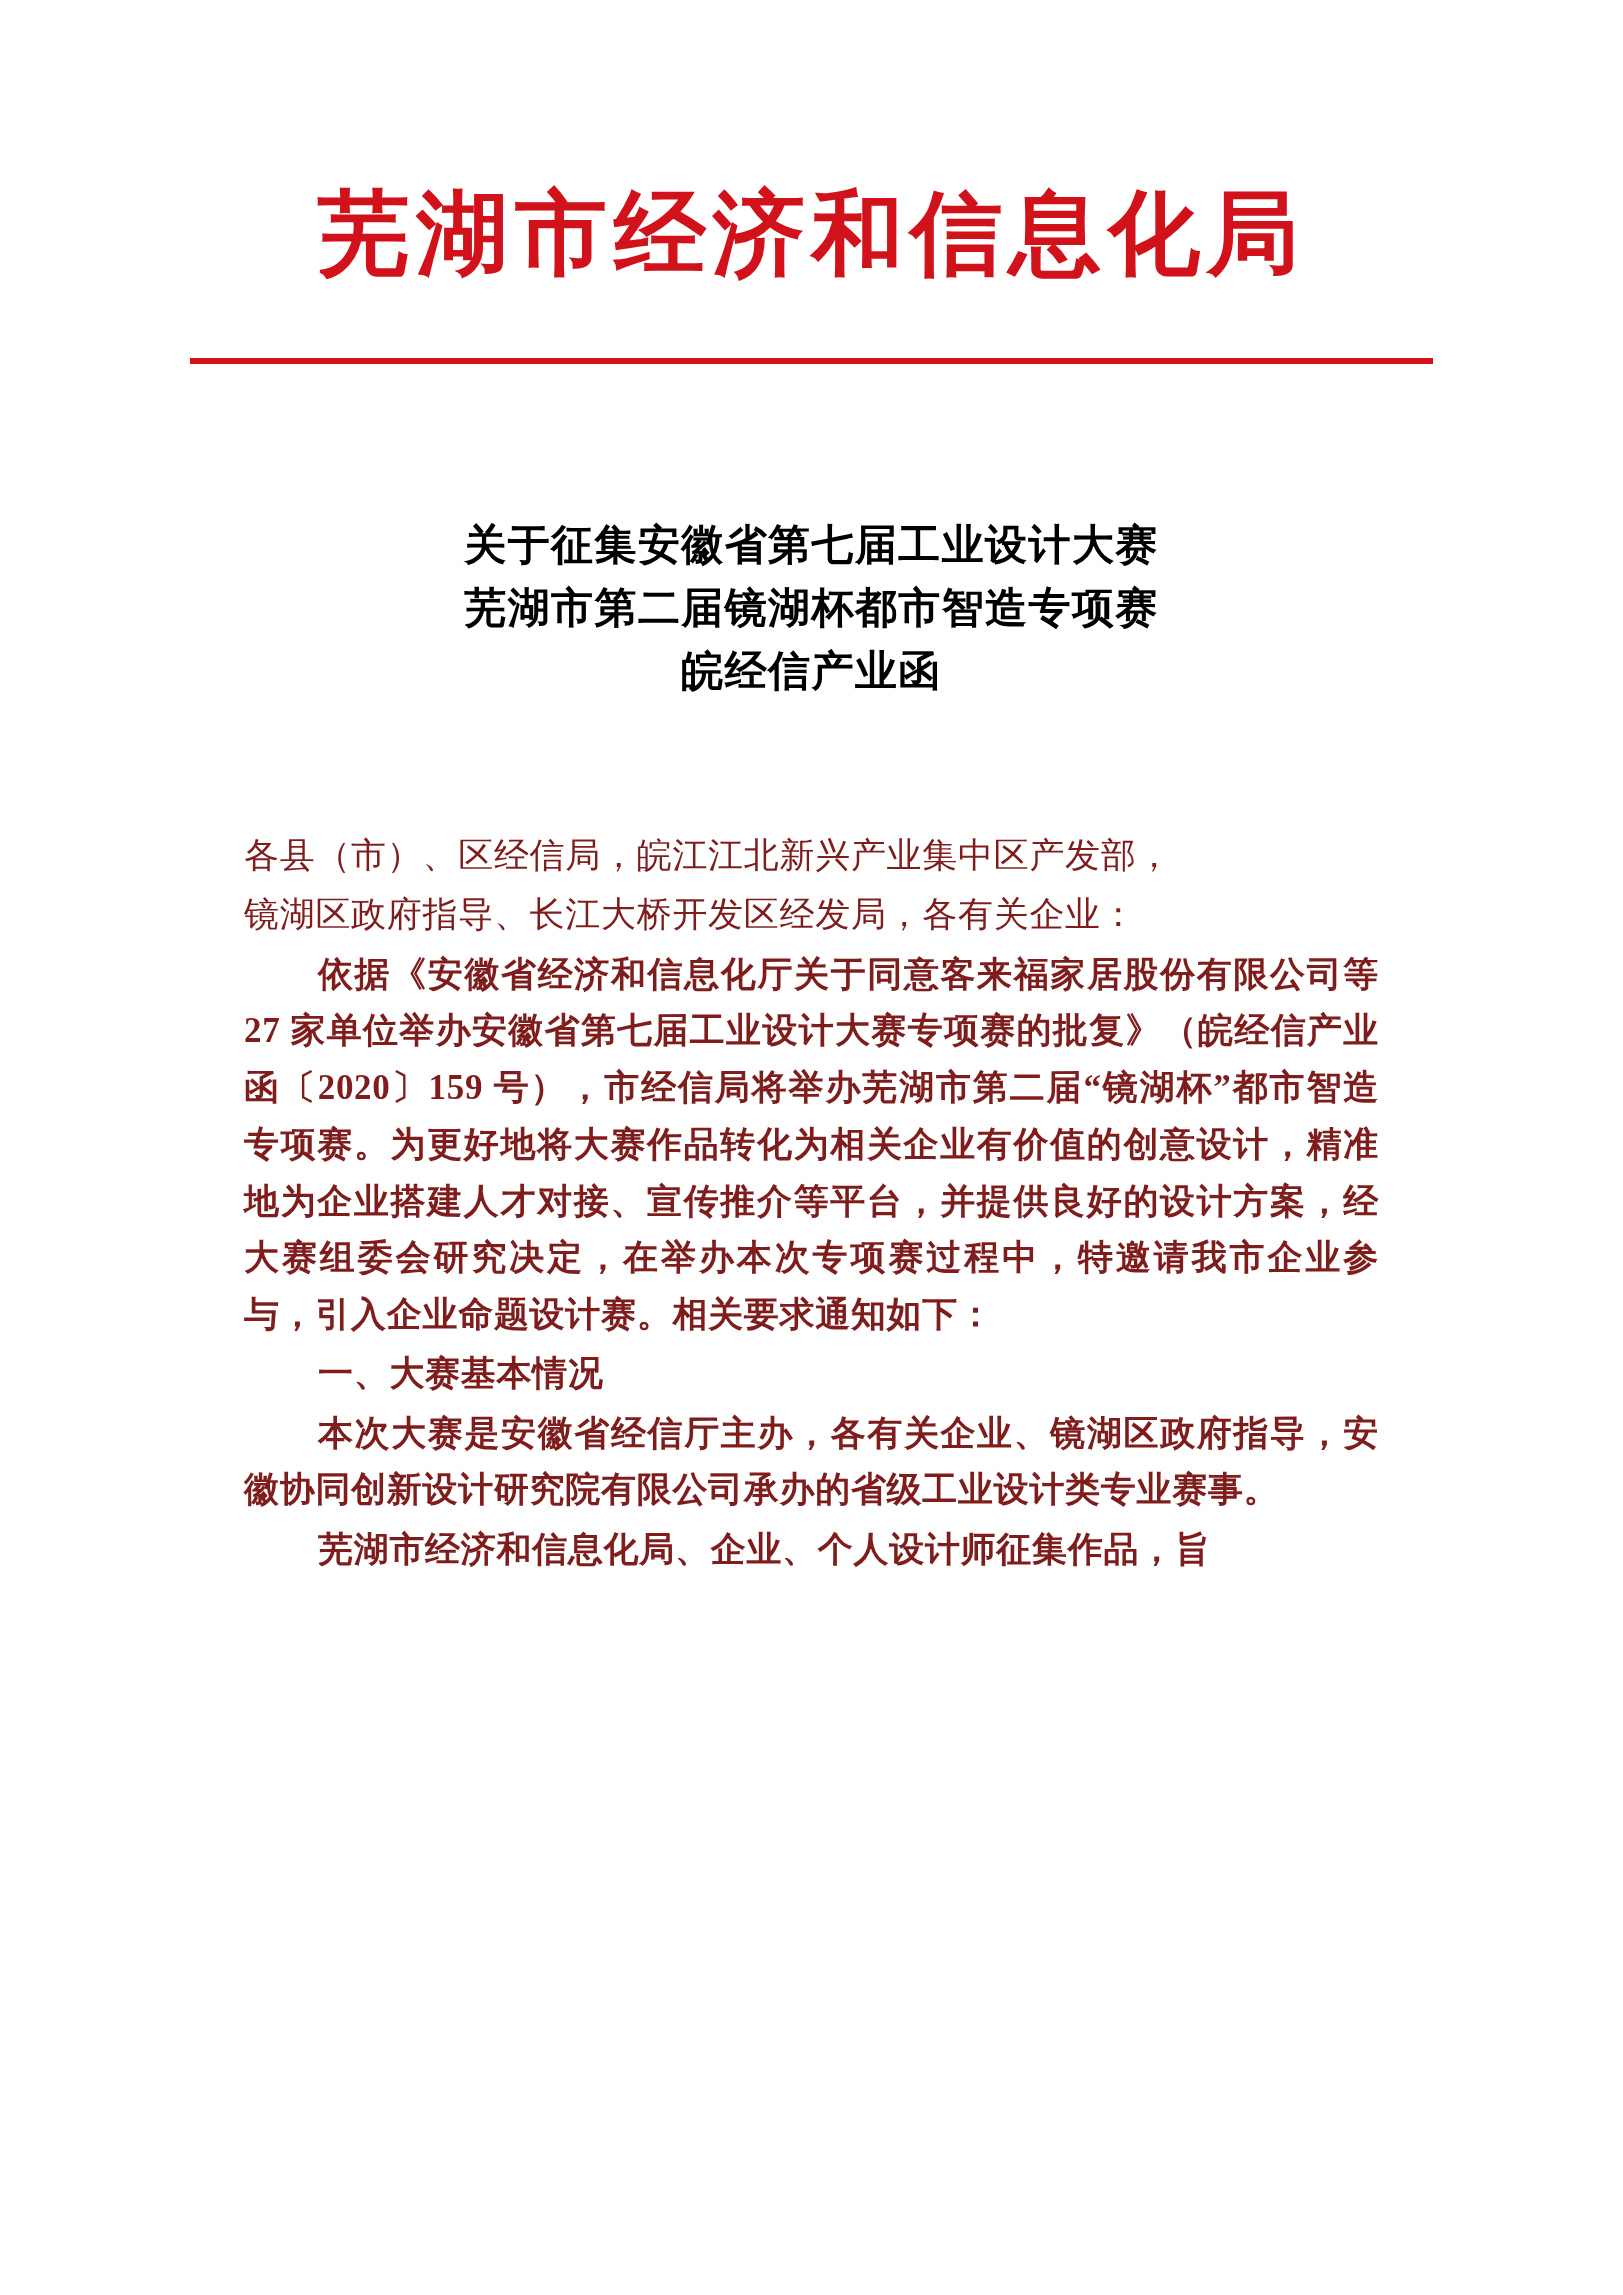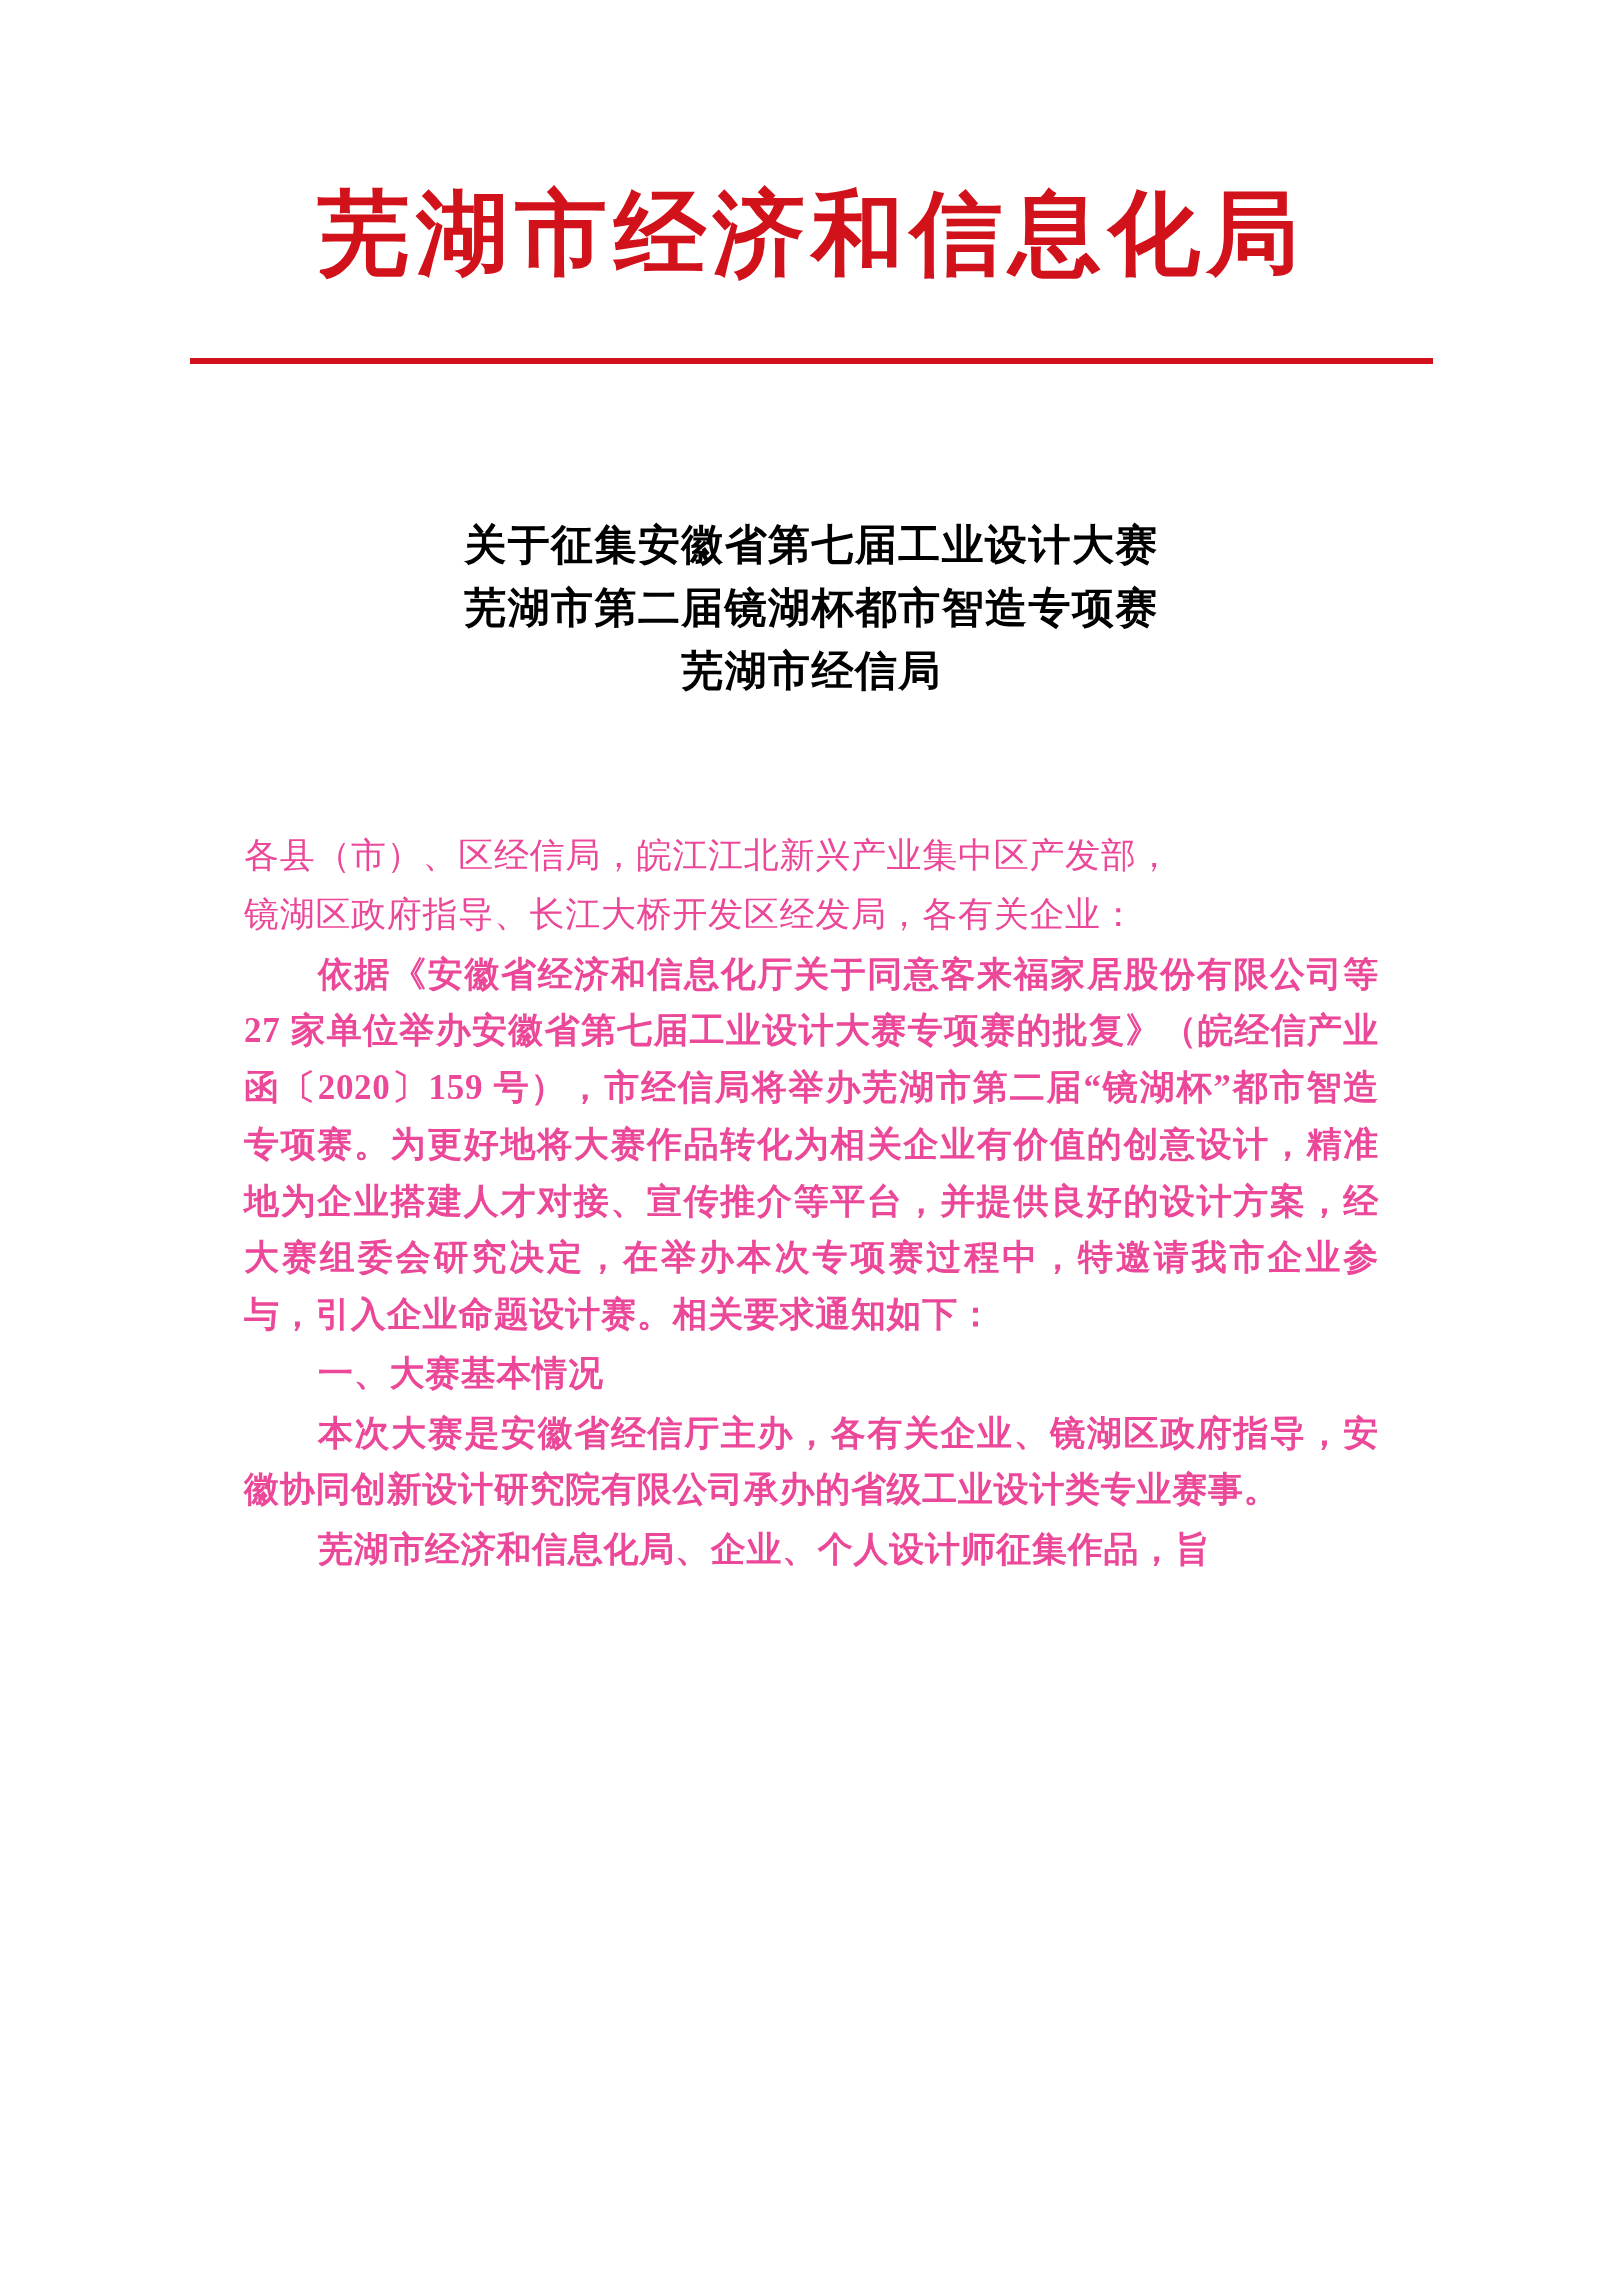--- a/index.html
+++ b/index.html
@@ -58,21 +58,21 @@
   .doc-title .line {
     display: block;
   }
   .body-text {
     position: absolute;
     left: 244px;
     right: 244px;
     top: 828px;
     font-size: 35px;
     line-height: 1.62;
-    color: #ec4899;
+    color: #7f1d1d;
     letter-spacing: 0.7px;
     text-align: justify;
   }
   .body-text p {
     margin: 0 0 2.7px 0;
   }
   .indent {
     text-indent: 74px;
     font-weight: bold;
   }
@@ -98,21 +98,21 @@
 <div class="page">
 
   <div class="letterhead">
     <div class="letterhead-title">芜湖市经济和信息化局</div>
   </div>
   <div class="letterhead-rule"></div>
 
   <div class="doc-title">
     <span class="line">关于征集安徽省第七届工业设计大赛</span>
     <span class="line">芜湖市第二届镜湖杯都市智造专项赛</span>
-    <span class="line">芜湖市经信局</span>
+    <span class="line">皖经信产业函</span>
   </div>
 
   <div class="body-text">
     <p>各县（市）、区经信局，皖江江北新兴产业集中区产发部，</p>
     <p>镜湖区政府指导、长江大桥开发区经发局，各有关企业：</p>
     <p class="indent">依据《安徽省经济和信息化厅关于同意客来福家居股份有限公司等 27 家单位举办安徽省第七届工业设计大赛专项赛的批复》（皖经信产业函〔2020〕159 号），市经信局将举办芜湖市第二届“镜湖杯”都市智造专项赛。为更好地将大赛作品转化为相关企业有价值的创意设计，精准地为企业搭建人才对接、宣传推介等平台，并提供良好的设计方案，经大赛组委会研究决定，在举办本次专项赛过程中，特邀请我市企业参与，引入企业命题设计赛。相关要求通知如下：</p>
     <p class="subhead">一、大赛基本情况</p>
     <p class="indent">本次大赛是安徽省经信厅主办，各有关企业、镜湖区政府指导，安徽协同创新设计研究院有限公司承办的省级工业设计类专业赛事。</p>
     <p class="indent">芜湖市经济和信息化局、企业、个人设计师征集作品，旨</p>
   </div>

